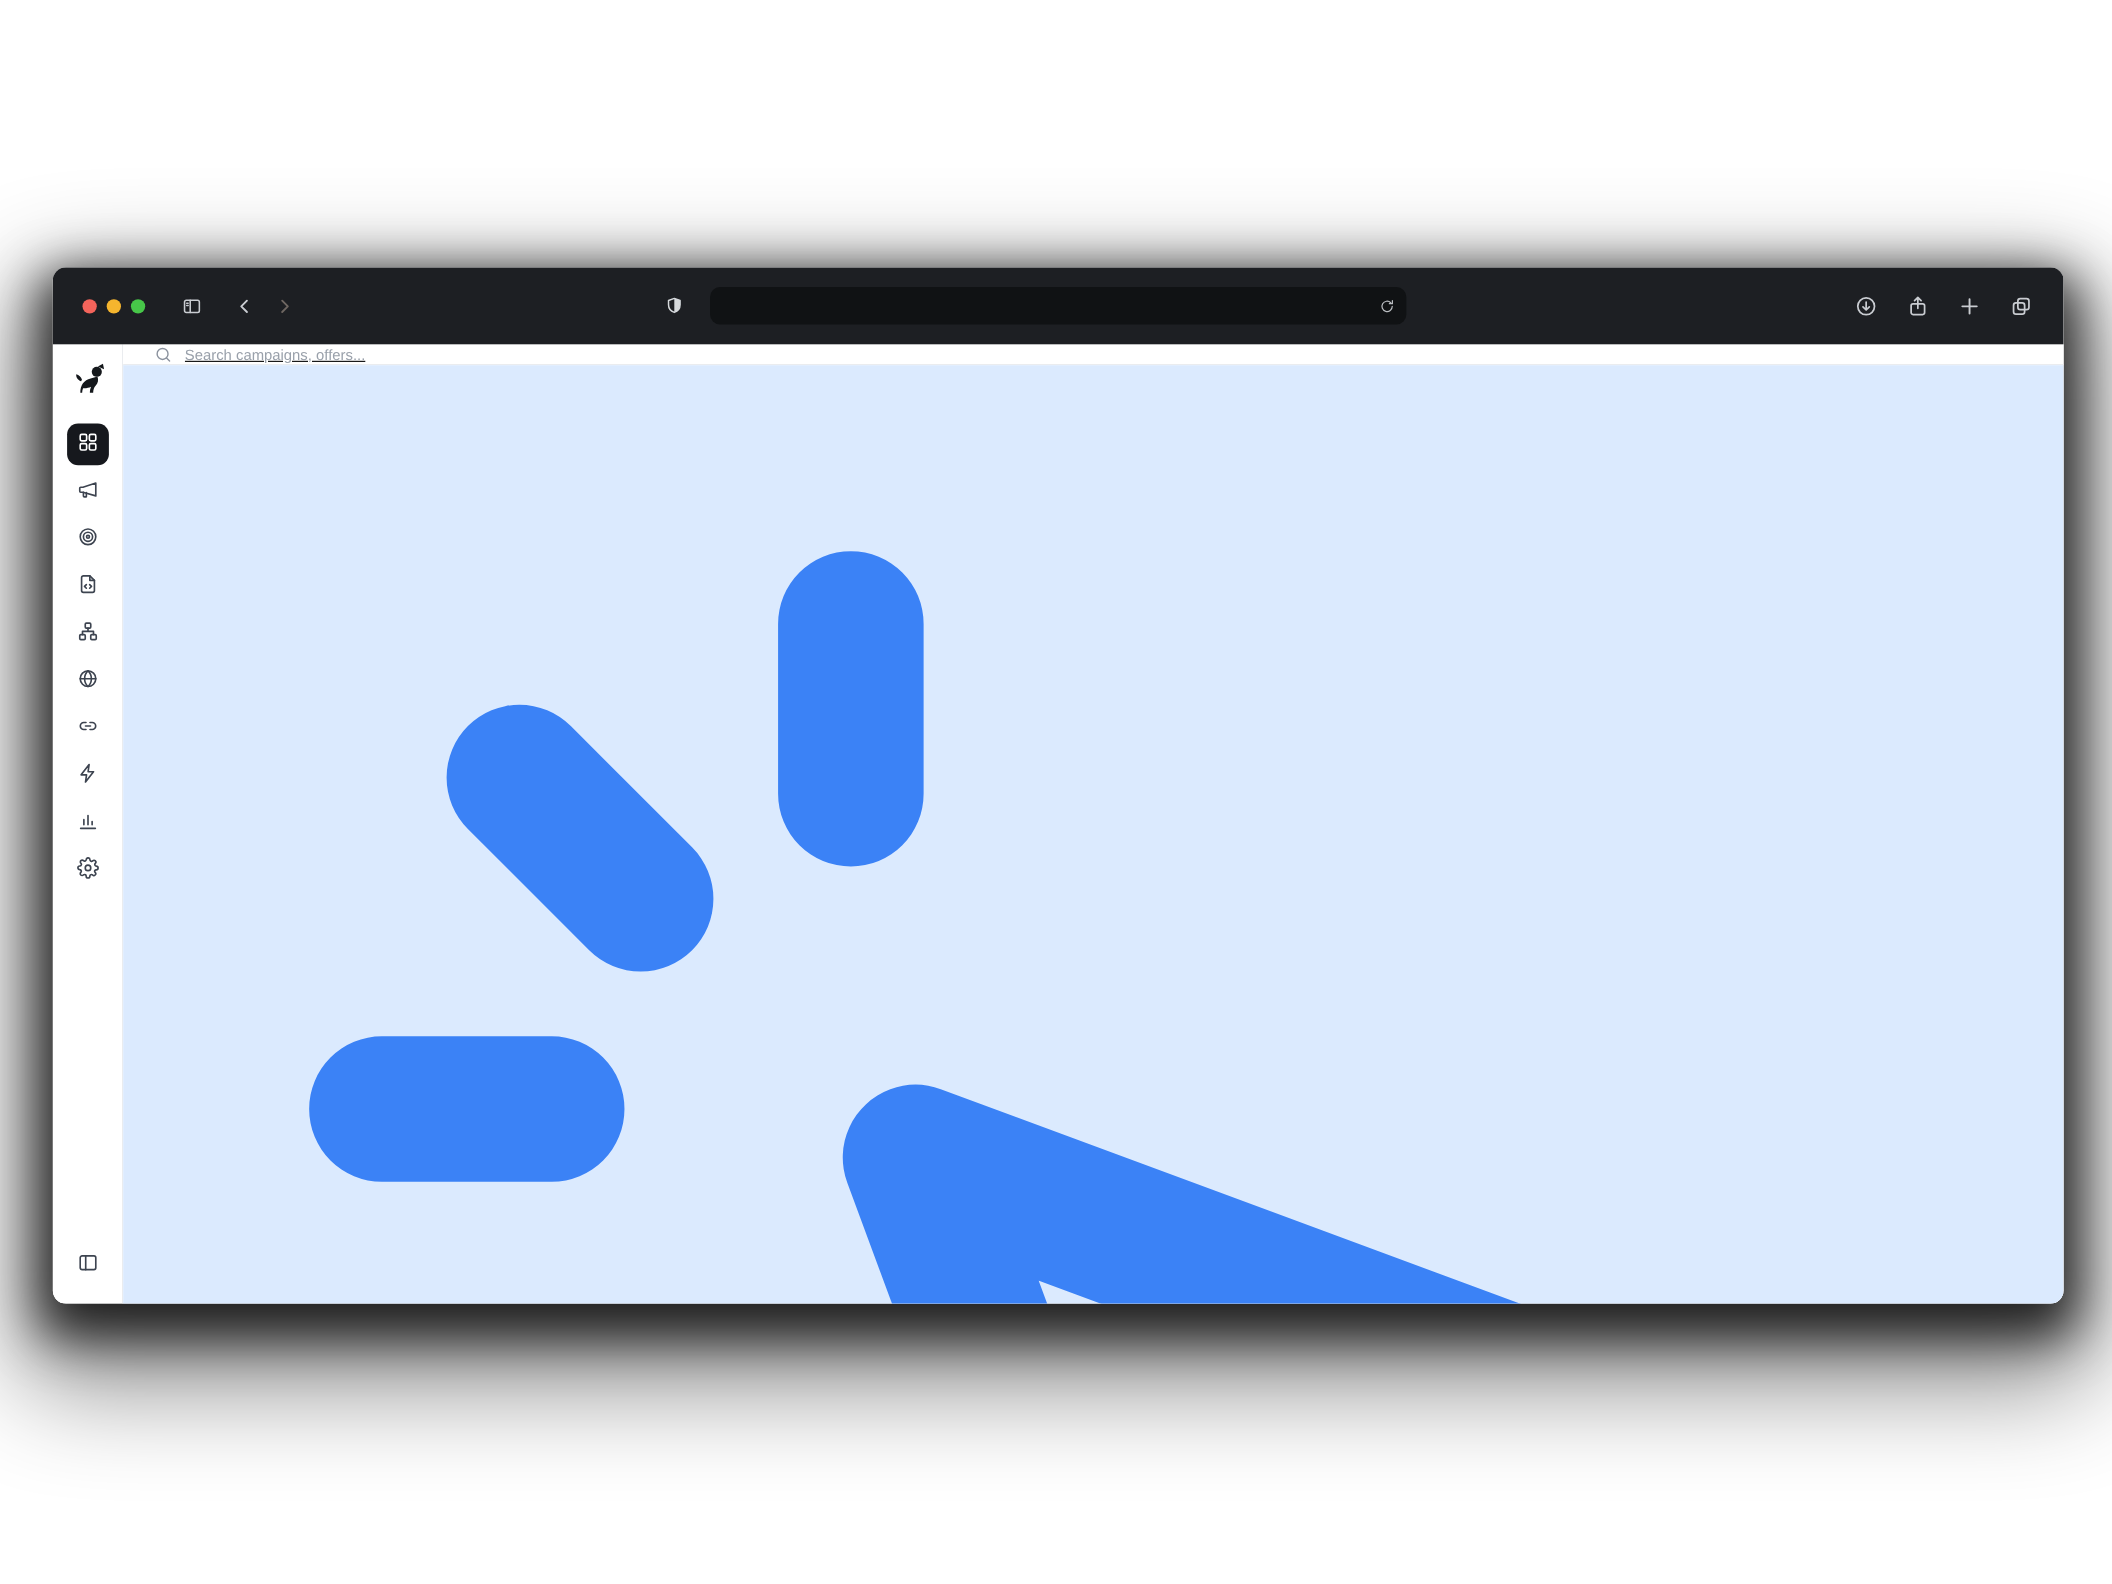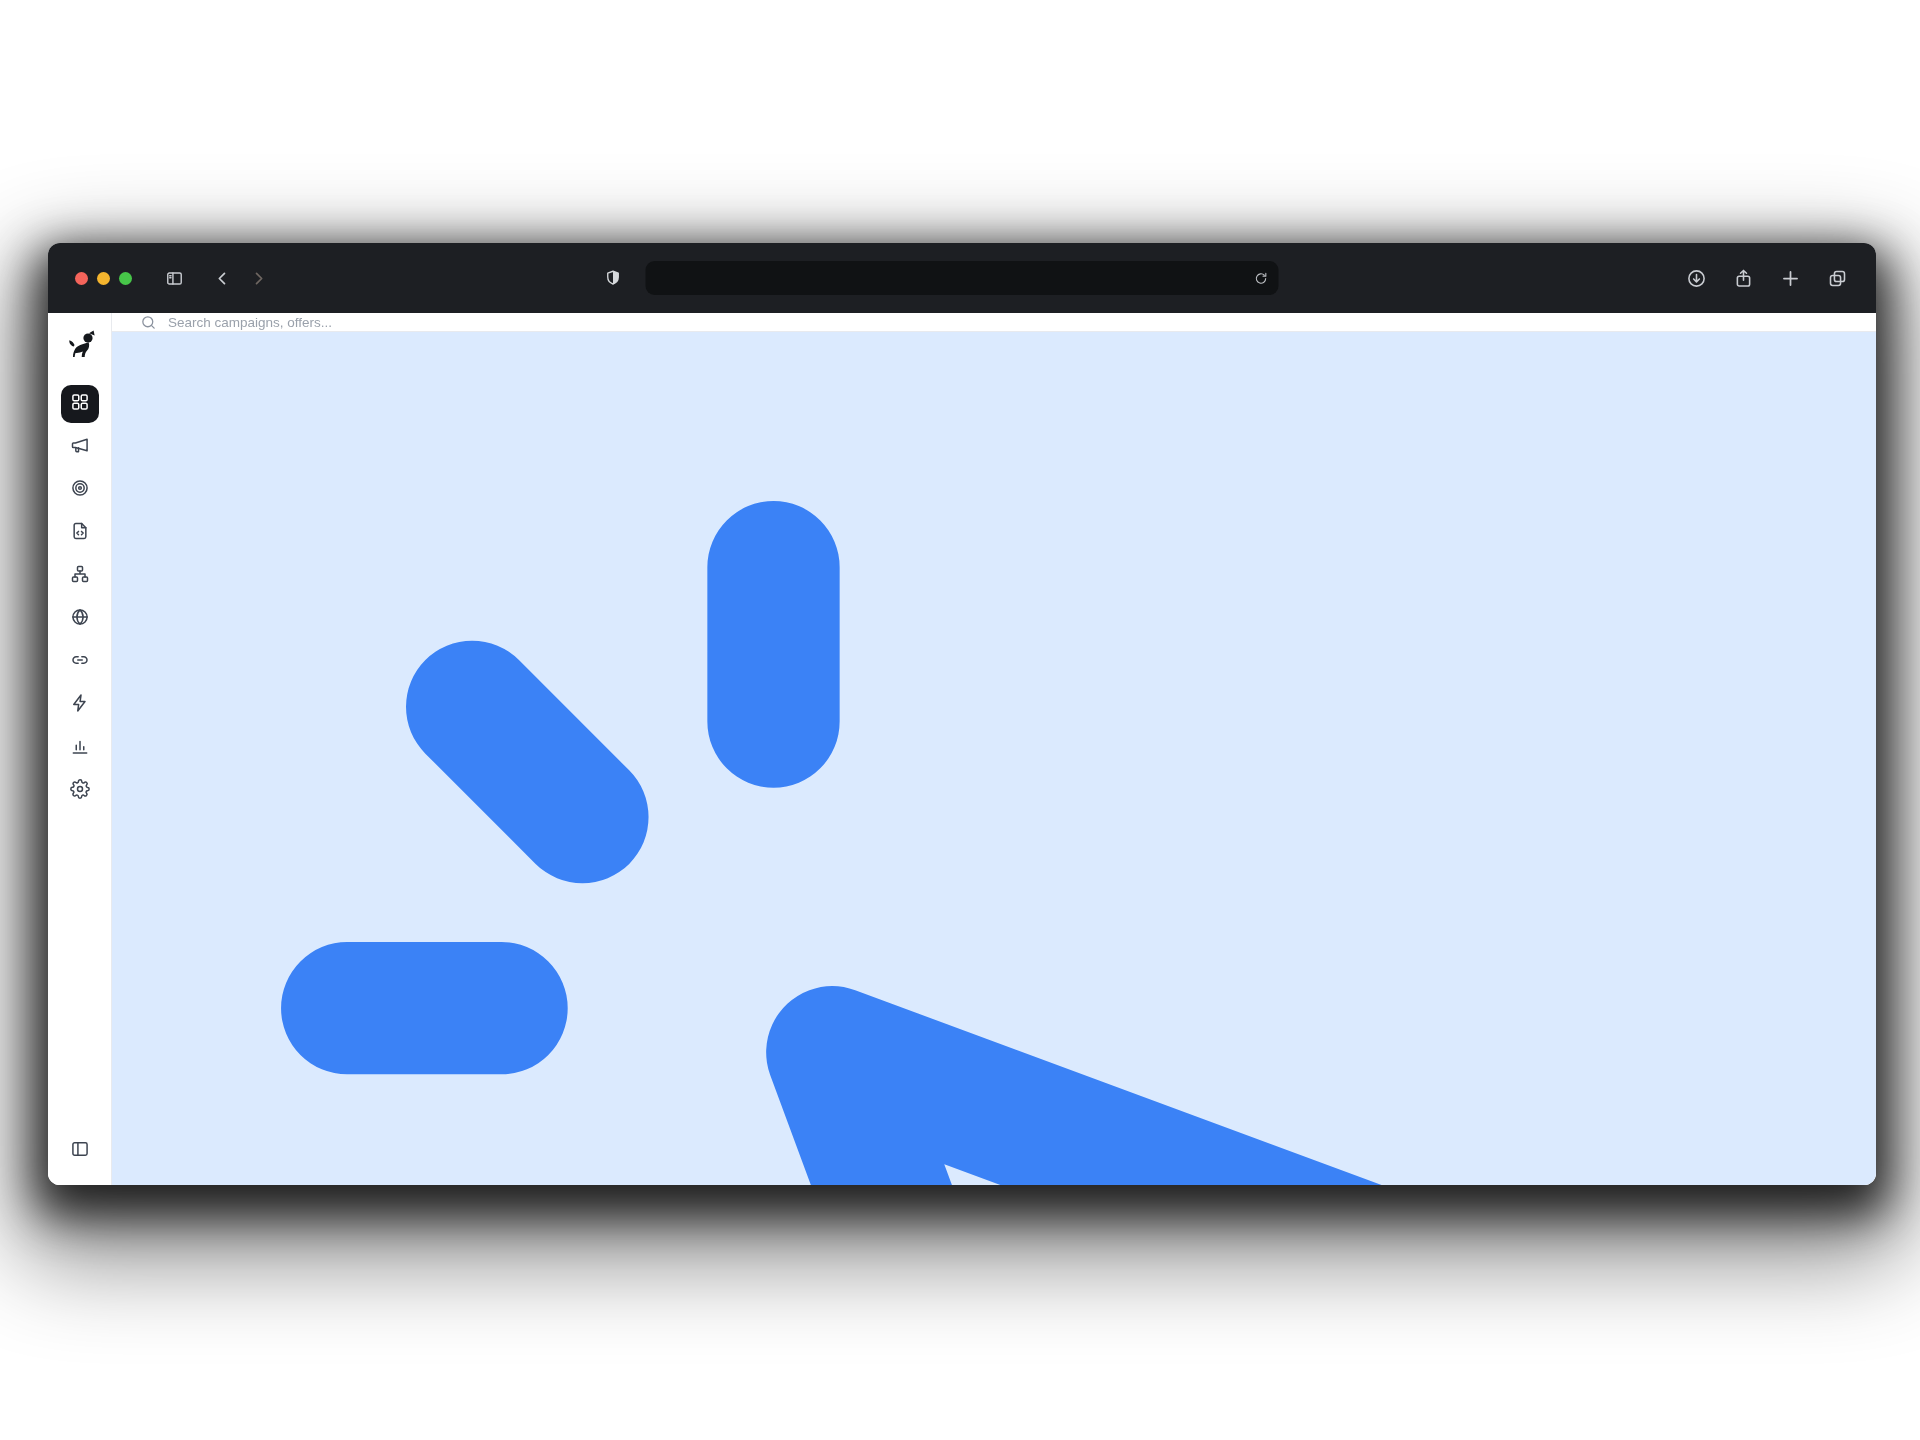--- a/index.html
+++ b/index.html
@@ -20,21 +20,21 @@
   .tb-back { margin-left:29px; }
   .tb-fwd { margin-left:17px; color:#6e6661; }
   .tb-shield { position:absolute; left:556px; top:26px; color:#d6d9dc; }
   .tb-shield svg { width:18px; height:18px; }
   .urlbar { position:absolute; left:50%; top:18px; transform:translateX(-50%); width:633px; height:34px;
     background:#101214; border-radius:9px; display:flex; align-items:center; justify-content:flex-end; padding-right:10px; }
   .urlbar .tb-icon svg { width:15px; height:15px; color:#b9bcc0; }
   .tb-right { position:absolute; right:28px; top:0; height:70px; display:flex; align-items:center; gap:26px; }
   .tb-right .tb-icon svg { width:21px; height:21px; }
   
-  .app { display:flex; height:872px; background:#fff; }
+  .app { display:flex; height:872px; background:#fff;text-decoration:underline; }
   .sidebar { width:64px; background:#fff; border-right:1px solid #e8eaee; display:flex; flex-direction:column; align-items:center; padding-top:16px; flex-shrink:0; }
   .logo { width:32px; height:32px; color:#15181c; }
   .logo svg { width:32px; height:32px; }
   .side-nav { margin-top:24px; display:flex; flex-direction:column; gap:5px; align-items:center; }
   .nav-item { width:38px; height:38px; border-radius:10px; display:flex; align-items:center; justify-content:center; color:#3d4450; cursor:pointer; }
   .nav-item svg { width:20px; height:20px; }
   .nav-item.active { background:#16181d; color:#fff; }
   .side-bottom { margin-top:auto; margin-bottom:22px; color:#3d4450; }
   .side-bottom svg { width:20px; height:20px; }
   .content { flex:1; display:flex; flex-direction:column; min-width:0; }

